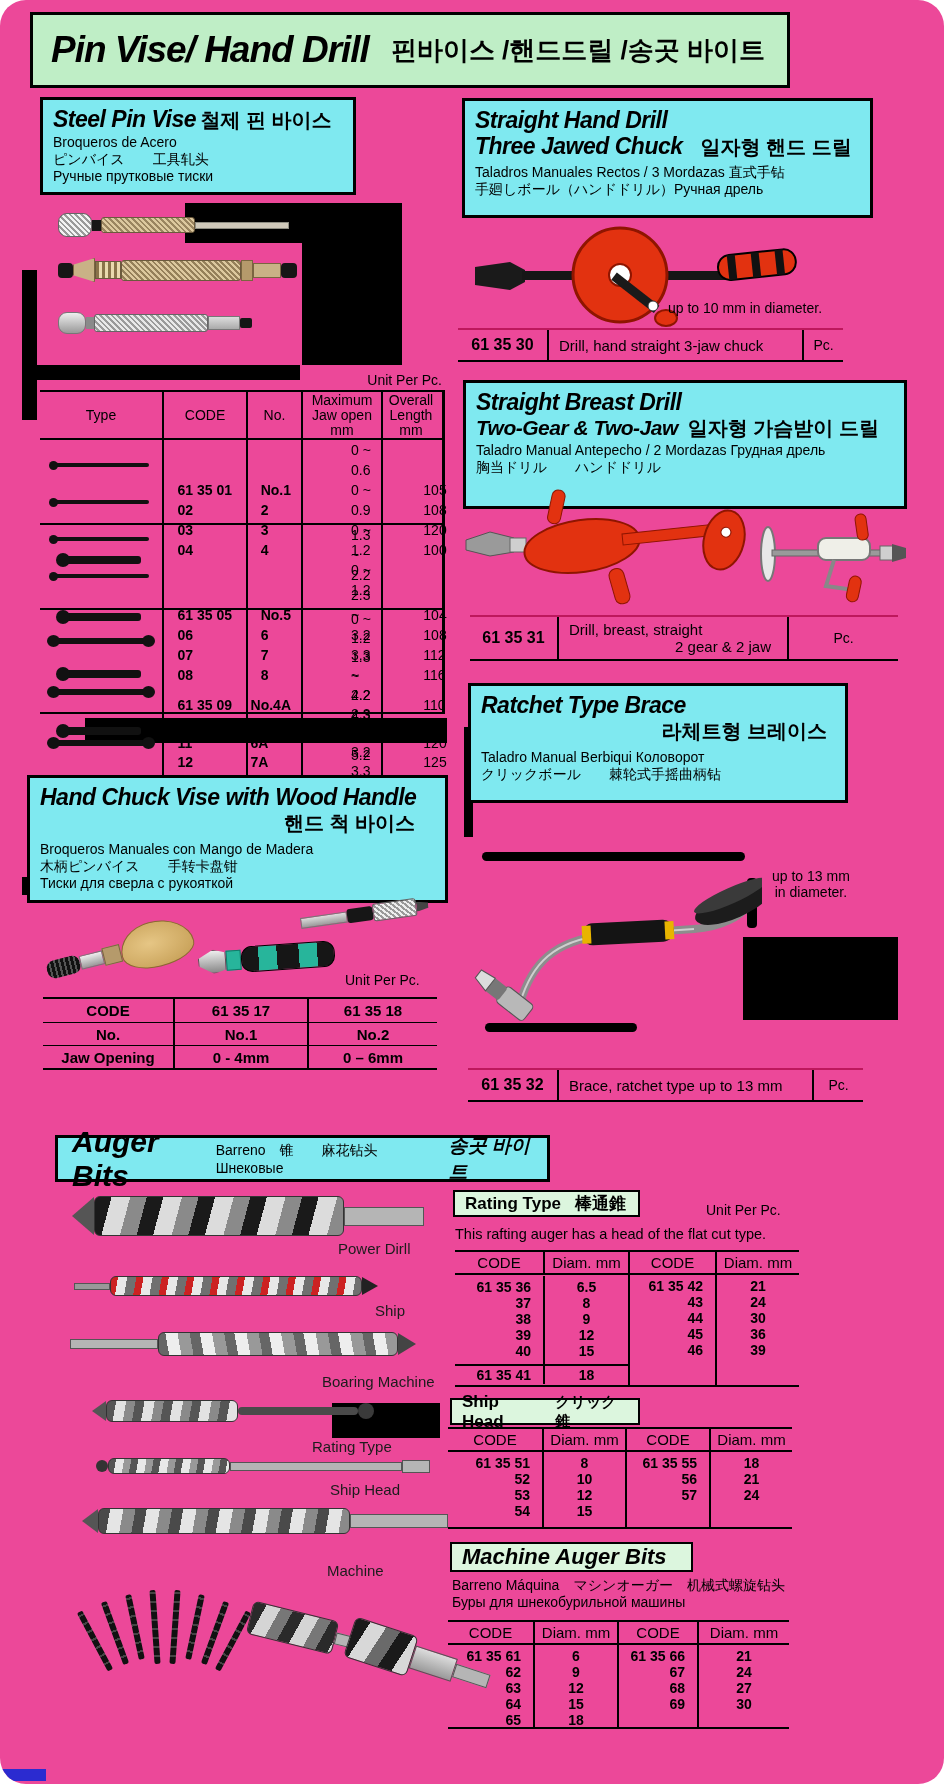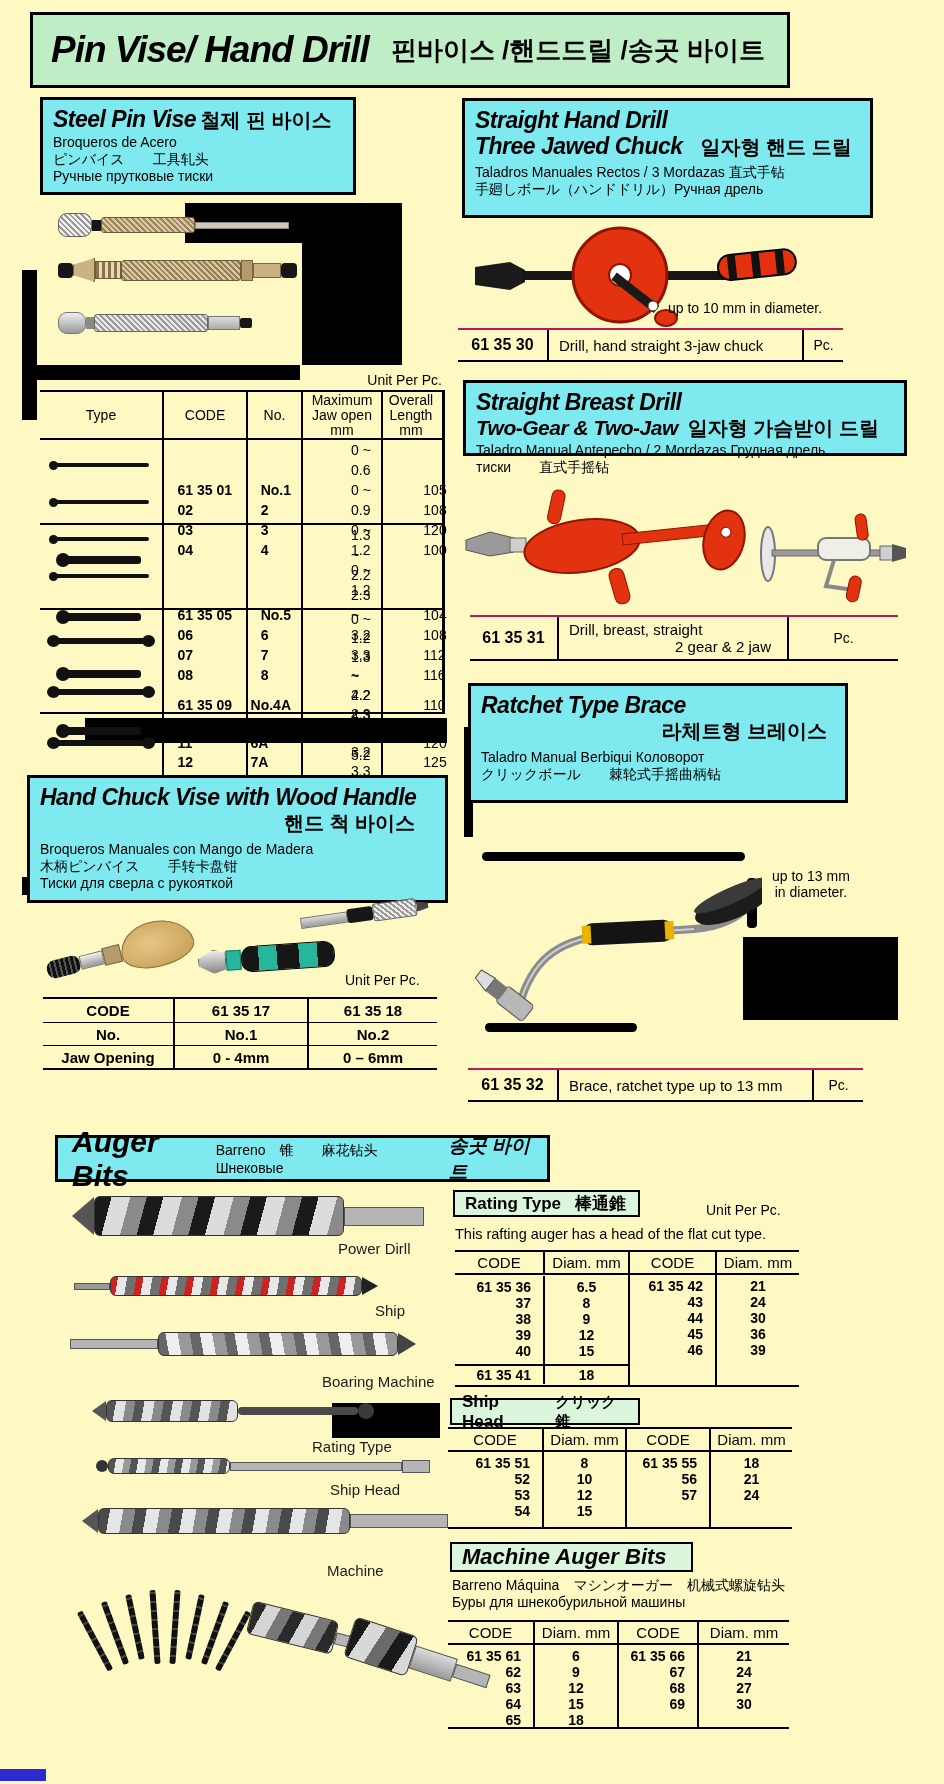--- a/index.html
+++ b/index.html
@@ -1,17 +1,17 @@
 <!DOCTYPE html>
 <html><head>
 <meta charset="utf-8">
 <style>
   html,body{margin:0;padding:0;background:#fff;}
-  #canvas{position:relative;width:944px;height:1784px;background:#fef9c3;overflow:hidden;
-          font-family:"Liberation Sans",sans-serif;color:#000;}
+  #canvas{position:relative;width:944px;height:1784px;background:#ec4899;overflow:hidden;
+          font-family:"Liberation Sans",sans-serif;color:#000;border-radius:26px;}
   .abs{position:absolute;}
   .pre{white-space:pre-line;}
   
   .mainhdr{background:#bfeec6;border:3px solid #000;display:flex;align-items:center;gap:22px;padding:0 18px;box-sizing:border-box;}
   .mainhdr .en{font-size:37px;font-weight:bold;font-style:italic;letter-spacing:-1px;}
   .mainhdr .ko{font-size:26px;font-weight:bold;}
   .cyanbox{background:#7fe9f0;border:3px solid #000;box-sizing:border-box;padding:6px 10px;}
   .t-en{font-size:23px;font-weight:bold;font-style:italic;letter-spacing:-.5px;line-height:26px;}
   .t-ko{font-size:20px;font-weight:bold;}
   .sub{font-size:14px;line-height:17px;}
@@ -286,28 +286,28 @@
     </g>
   </svg>
   <div class="abs" style="left:668px;top:300px;font-size:14px;">up to 10 mm in diameter.</div>
 
   <div class="rowtab" style="left:458px;top:328px;width:385px;height:34px;grid-template-columns:89px 255px 41px;">
     <div class="c rt-code">61 35 30</div>
     <div class="c rt-desc">Drill, hand straight 3-jaw chuck</div>
     <div class="c rt-unit">Pc.</div>
   </div>
 
-  <div class="abs cyanbox" style="left:463px;top:380px;width:444px;height:76px;">
+  <div class="abs cyanbox" style="left:463px;top:380px;width:444px;height:129px;">
     <div class="t-en">Straight Breast Drill</div>
     <div style="display:flex;align-items:baseline;gap:10px;">
       <span class="t-en" style="font-size:21px;">Two-Gear &amp; Two-Jaw</span>
       <span class="t-ko">일자형 가슴받이 드릴</span>
     </div>
     <div class="sub">Taladro Manual Antepecho / 2 Mordazas Грудная дрель</div>
-    <div class="sub">тиски　　直式手摇钻</div>
+    <div class="sub">胸当ドリル　　ハンドドリル</div>
   </div>
 
   <svg class="abs" style="left:462px;top:488px;" width="445" height="122">
     <polygon points="4,52 28,44 52,50 52,64 28,68 4,62" fill="#9a9a9a" stroke="#555"></polygon>
     <rect x="48" y="50" width="16" height="14" fill="#cfcfcf" stroke="#666"></rect>
     <g transform="rotate(12 95 18)">
         <rect x="88" y="2" width="13" height="34" rx="6" fill="#e23210" stroke="#8f1500"></rect>
       </g>
     <ellipse cx="120" cy="58" rx="58" ry="26" fill="#e23210" stroke="#8f1500" stroke-width="2" transform="rotate(-8 120 58)"></ellipse>
     <g transform="rotate(-16 158 98)">

